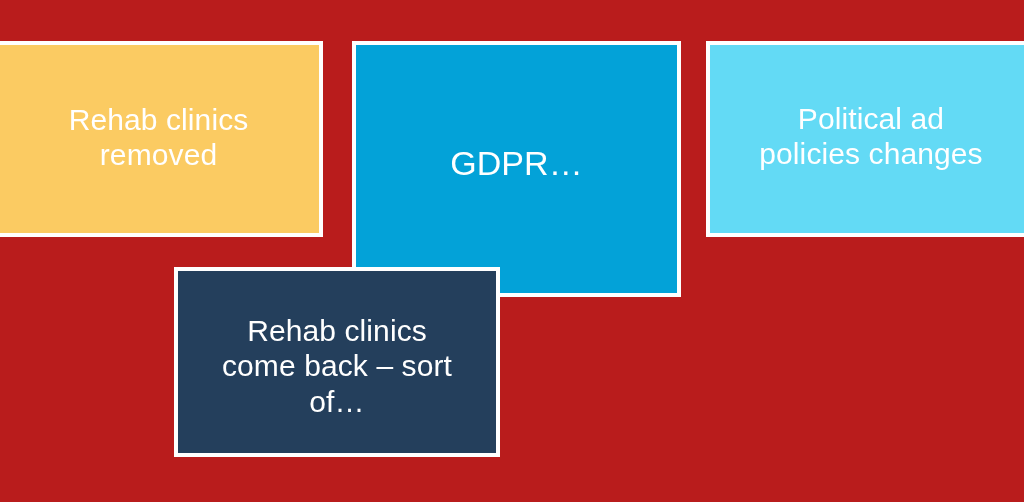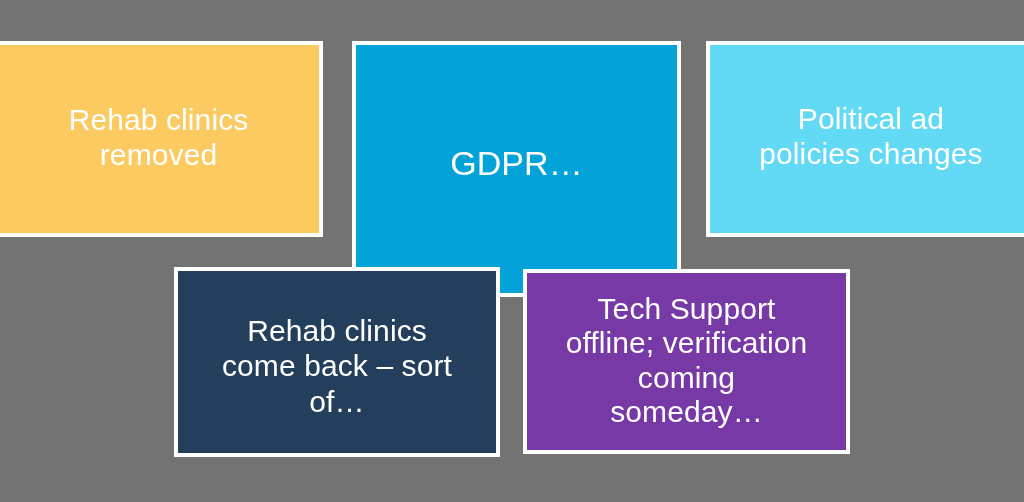--- a/index.html
+++ b/index.html
@@ -88,21 +88,21 @@
     height: 185px;
   }
   #card-tech-support .card-label {
     margin-top: -2px;
     line-height: 1.14;
   }
 </style>
 </head>
 <body style="background-color: rgb(0, 0, 0);">
 
-<div id="slide" style="background-color: #737373;">
+<div id="slide" style="background-color: #b91c1c;">
 
   <div class="card" id="card-rehab-removed" style="background-color: rgb(251, 203, 98); border-color: rgb(255, 255, 255);">
     <span class="card-label" style="color: rgb(255, 255, 255);">Rehab clinics
 removed</span>
   </div>
 
   <div class="card" id="card-gdpr" style="background-color: rgb(3, 162, 216); border-color: rgb(255, 255, 255);">
     <span class="card-label" style="color: rgb(255, 255, 255);">GDPR…</span>
   </div>
 
@@ -110,20 +110,14 @@
     <span class="card-label" style="color: rgb(255, 255, 255);">Political ad
 policies changes</span>
   </div>
 
   <div class="card" id="card-rehab-return" style="background-color: rgb(36, 63, 92); border-color: rgb(255, 255, 255);">
     <span class="card-label" style="color: rgb(255, 255, 255);">Rehab clinics
 come back – sort
 of…</span>
   </div>
 
-  <div class="card" id="card-tech-support" style="background-color: rgb(119, 57, 166); border-color: rgb(255, 255, 255);">
-    <span class="card-label" style="color: rgb(255, 255, 255);">Tech Support
-offline; verification
-coming
-someday…</span>
-  </div>
 
 </div>
 
 </body></html>

